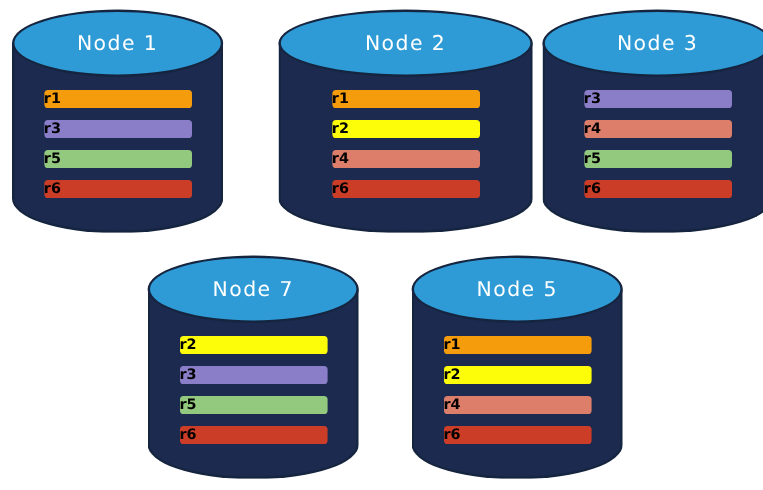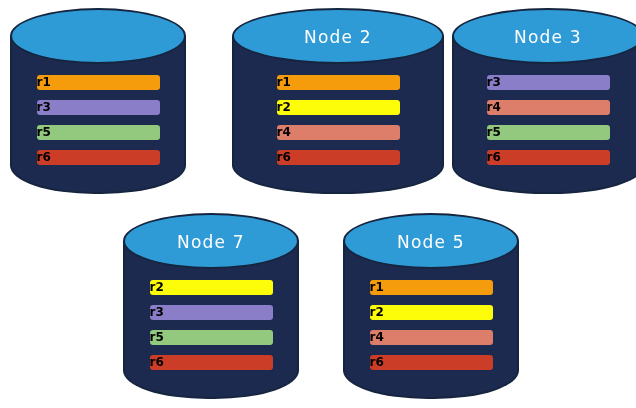--- a/index.html
+++ b/index.html
@@ -86,20 +86,21 @@
   }
   .replica:last-child { margin-bottom: 0; }
 </style>
 </head>
 <body>
 
 <div id="canvas">
     <div class="node" style="left: 10px; top: 8px; width: 176px; height: 186px;">
       <div class="cyl-body" style="top: 28px; height: 158px;"></div>
       <div class="cyl-top" style="top: 0px; height: 56px;"></div>
+      <div class="node-label" style="top: 19px;">Node  1</div>
       <div class="replica-stack" style="top: 67px;">
         <div class="replica" style="width: 123px; background: rgb(245, 156, 13);">r1</div>
         <div class="replica" style="width: 123px; background: rgb(139, 126, 200);">r3</div>
         <div class="replica" style="width: 123px; background: rgb(146, 201, 126);">r5</div>
         <div class="replica" style="width: 123px; background: rgb(204, 61, 40);">r6</div>
       </div>
     </div>
     <div class="node" style="left: 232px; top: 8px; width: 176px; height: 186px; padding-left: 36px;">
       <div class="cyl-body" style="top: 28px; height: 158px;"></div>
       <div class="cyl-top" style="top: 0px; height: 56px;"></div>

